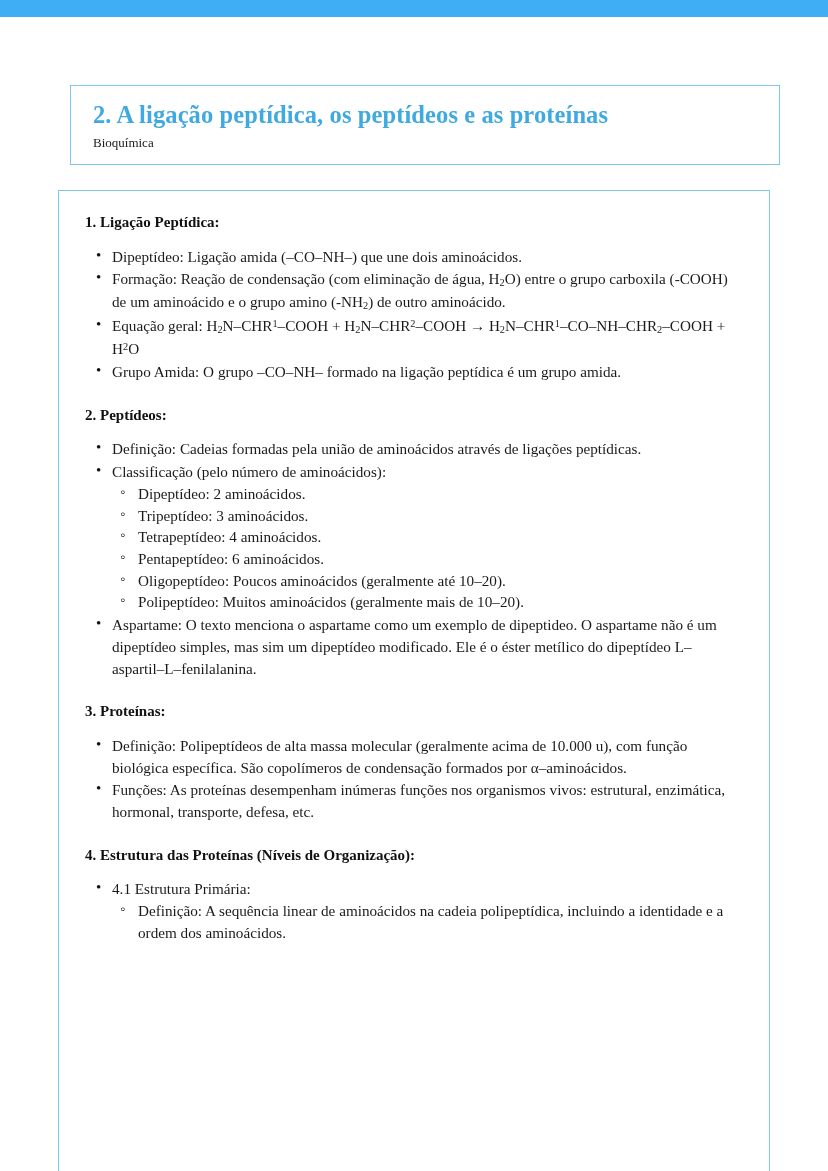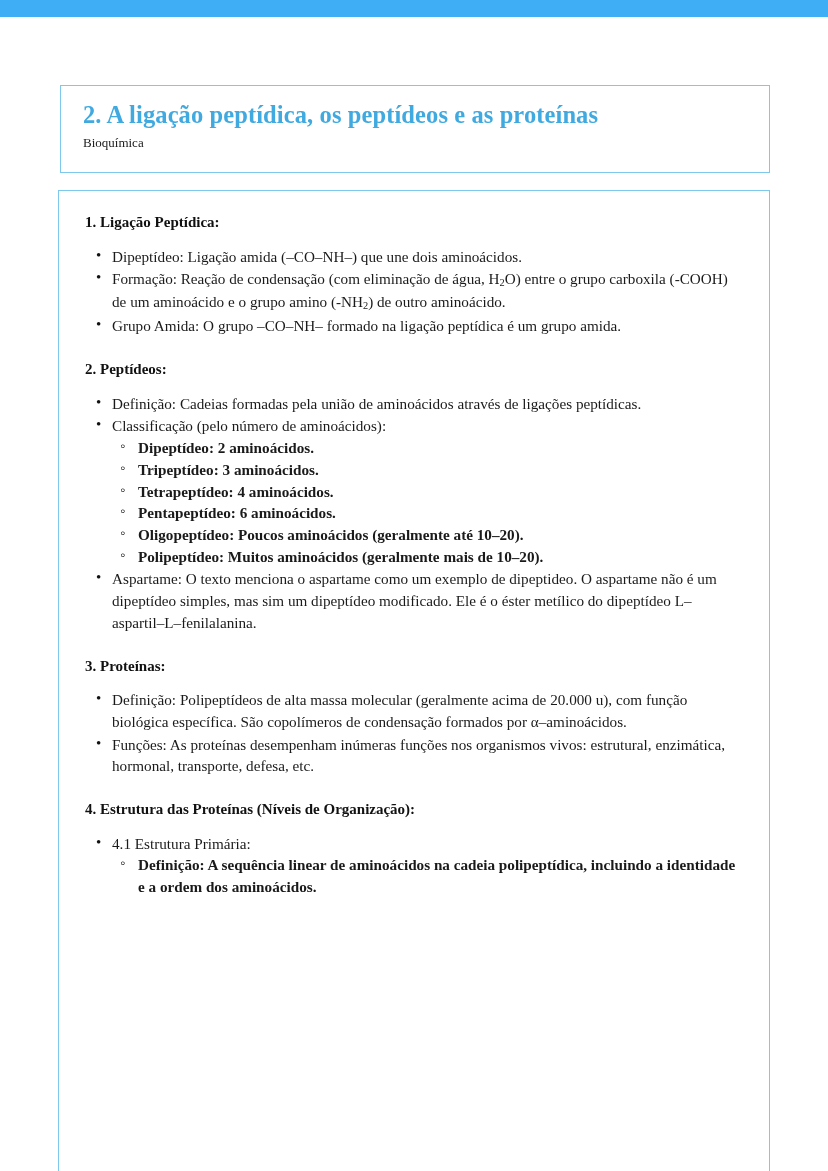--- a/index.html
+++ b/index.html
@@ -24,27 +24,27 @@
     top: 0;
     left: 0;
     width: 828px;
     height: 17px;
     background: #3FAEF5;
   }
 
   
   .header-box {
     position: absolute;
-    left: 60px;
+    left: 70px;
     top: 85px;
     width: 710px;
     box-sizing: border-box;
     border: 1px solid #7EC8EC;
     background: #ffffff;
-    padding: 14px 22px 20px 22px;
+    padding: 14px 22px 12px 22px;
   }
   .doc-title {
     margin: 0;
     font-size: 24.5px;
     font-weight: bold;
     line-height: 1.2;
     color: #3FA9E0;
     letter-spacing: 0.1px;
   }
   .doc-subtitle {
@@ -109,21 +109,20 @@
     list-style: none;
     margin: 0 0 0 0;
     padding: 0;
   }
   ul.level-2 > li {
     position: relative;
     padding-left: 26px;
     margin: 0;
     font-size: 15.2px;
     line-height: 1.43;
-    font-weight: bold;
   }
   ul.level-2 > li::before {
     content: "\25E6";
     position: absolute;
     left: 8px;
     top: -1px;
     font-size: 15px;
     line-height: 1.43;
     color: #111111;
   }
@@ -143,20 +142,21 @@
   <p class="doc-subtitle">Bioquímica</p>
 </div>
 
 <div class="content-box">
   <div id="sections-root">
       <div class="section section-1">
         <div class="section-heading">1. Ligação Peptídica:</div>
         <ul class="level-1">
           <li><span>Dipeptídeo: Ligação amida (–CO–NH–) que une dois aminoácidos.</span></li>
           <li><span>Formação: Reação de condensação (com eliminação de água, H<sub>2</sub>O) entre o grupo carboxila (-COOH) de um aminoácido e o grupo amino (-NH<sub>2</sub>) de outro aminoácido.</span></li>
+          <li><span class="eq">Equação geral: H<sub>2</sub>N–CHR<sup>1</sup>–COOH + H<sub>2</sub>N–CHR<sup>2</sup>–COOH → H<sub>2</sub>N–CHR<sup>1</sup>–CO–NH–CHR<sub>2</sub>–COOH + H<sup>2</sup>O</span></li>
           <li><span>Grupo Amida: O grupo –CO–NH– formado na ligação peptídica é um grupo amida.</span></li>
         </ul>
       </div>
       <div class="section section-2">
         <div class="section-heading">2. Peptídeos:</div>
         <ul class="level-1">
           <li><span>Definição: Cadeias formadas pela união de aminoácidos através de ligações peptídicas.</span></li>
           <li><span>Classificação (pelo número de aminoácidos):</span><ul class="level-2">
               <li><span>Dipeptídeo: 2 aminoácidos.</span></li>
               <li><span>Tripeptídeo: 3 aminoácidos.</span></li>
@@ -164,21 +164,21 @@
               <li><span>Pentapeptídeo: 6 aminoácidos.</span></li>
               <li><span>Oligopeptídeo: Poucos aminoácidos (geralmente até 10–20).</span></li>
               <li><span>Polipeptídeo: Muitos aminoácidos (geralmente mais de 10–20).</span></li>
             </ul></li>
           <li><span>Aspartame: O texto menciona o aspartame como um exemplo de dipeptideo. O aspartame não é um dipeptídeo simples, mas sim um dipeptídeo modificado. Ele é o éster metílico do dipeptídeo L–aspartil–L–fenilalanina.</span></li>
         </ul>
       </div>
       <div class="section section-3">
         <div class="section-heading">3. Proteínas:</div>
         <ul class="level-1">
-          <li><span>Definição: Polipeptídeos de alta massa molecular (geralmente acima de 20.000 u), com função biológica específica. São copolímeros de condensação formados por α–aminoácidos.</span></li>
+          <li><span>Definição: Polipeptídeos de alta massa molecular (geralmente acima de 10.000 u), com função biológica específica. São copolímeros de condensação formados por α–aminoácidos.</span></li>
           <li><span>Funções: As proteínas desempenham inúmeras funções nos organismos vivos: estrutural, enzimática, hormonal, transporte, defesa, etc.</span></li>
         </ul>
       </div>
       <div class="section section-4">
         <div class="section-heading">4. Estrutura das Proteínas (Níveis de Organização):</div>
         <ul class="level-1">
           <li><span>4.1 Estrutura Primária:</span><ul class="level-2">
               <li><span>Definição: A sequência linear de aminoácidos na cadeia polipeptídica, incluindo a identidade e a ordem dos aminoácidos.</span></li>
             </ul></li>
         </ul>

